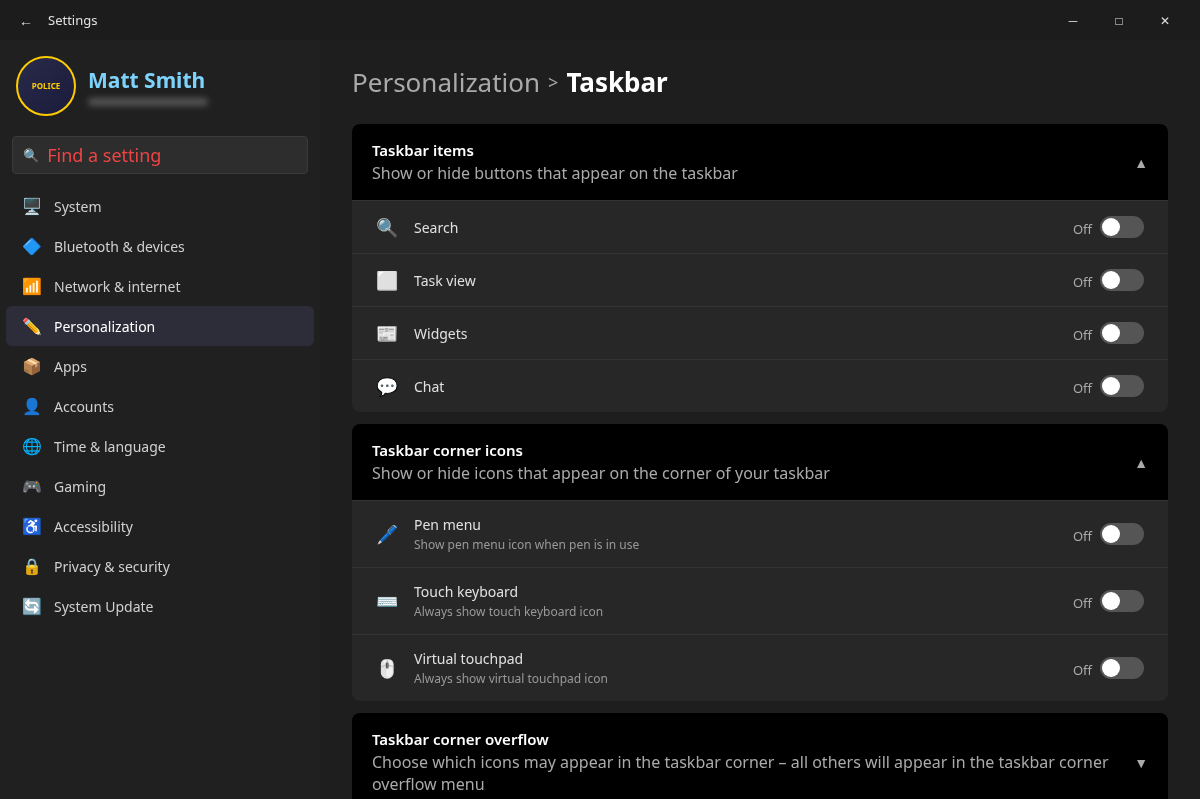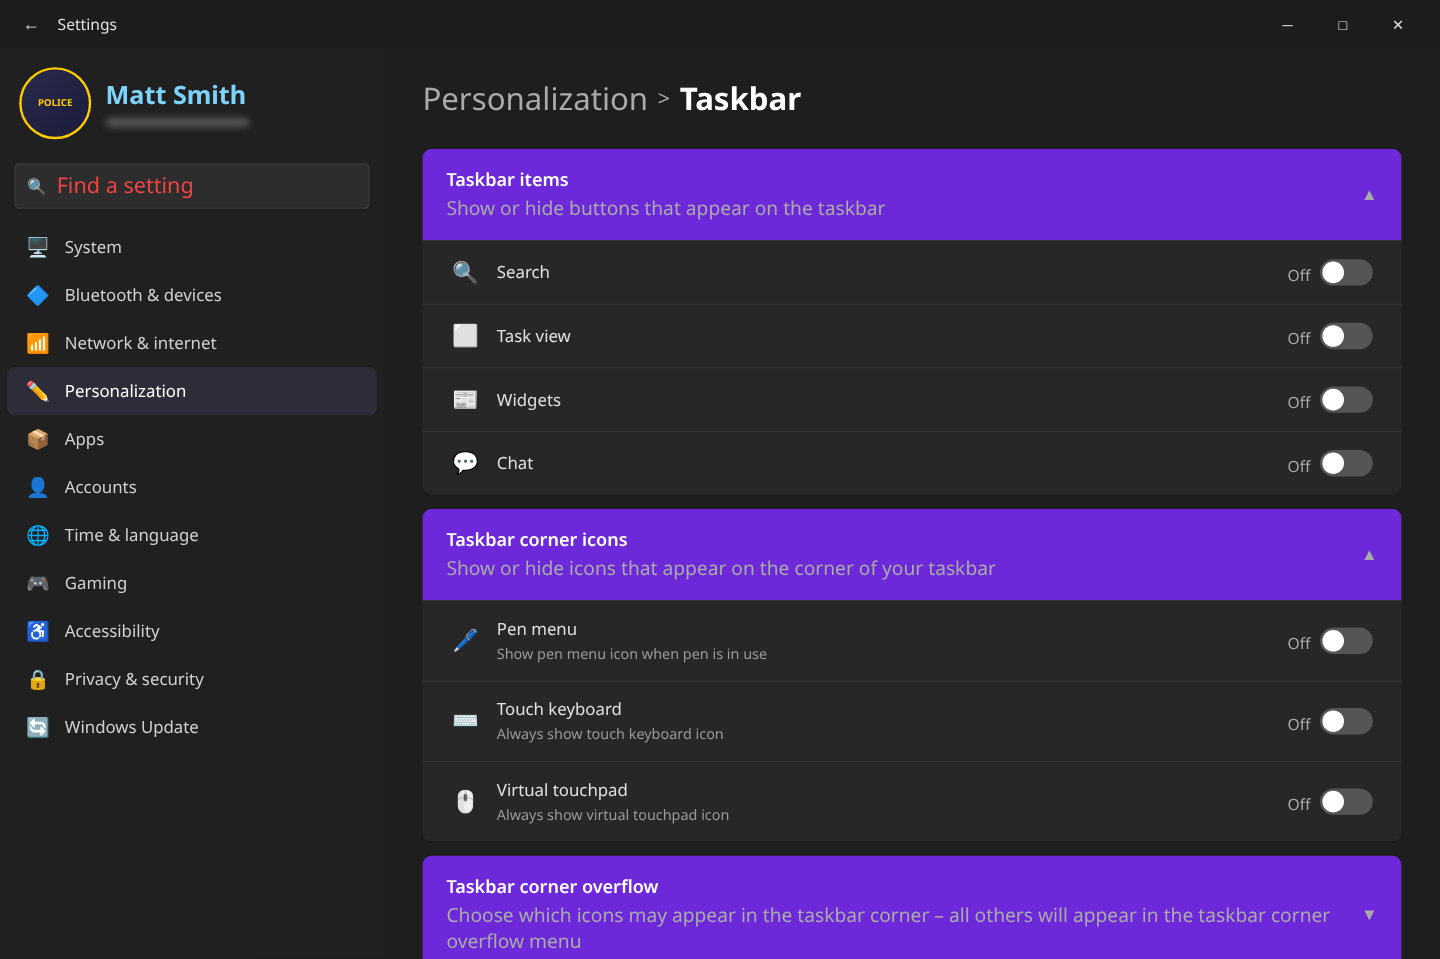--- a/index.html
+++ b/index.html
@@ -171,21 +171,21 @@
       border-radius: 8px;
       margin-bottom: 12px;
       overflow: hidden;
     }
 
     .section-header {
       display: flex;
       align-items: center;
       justify-content: space-between;
       padding: 16px 20px;
-      background: #6d28d9;
+      background: #000000;
       cursor: pointer;
     }
     .section-header-text {}
     .section-title {
       font-size: 15px;
       font-weight: 600;
       color: #ffffff;
       margin-bottom: 2px;
     }
     .section-subtitle {
@@ -351,21 +351,21 @@
         <div class="nav-item">
     <span class="nav-icon">♿</span>
     <span>Accessibility</span>
   </div>
         <div class="nav-item">
     <span class="nav-icon">🔒</span>
     <span>Privacy &amp; security</span>
   </div>
         <div class="nav-item">
     <span class="nav-icon">🔄</span>
-    <span>Windows Update</span>
+    <span>System Update</span>
   </div>
       </div>
 
   </div>
 
   <div class="main-content">
 
     <div class="breadcrumb">
       <span class="breadcrumb-parent">Personalization</span>
       <span class="breadcrumb-chevron">&gt;</span>

